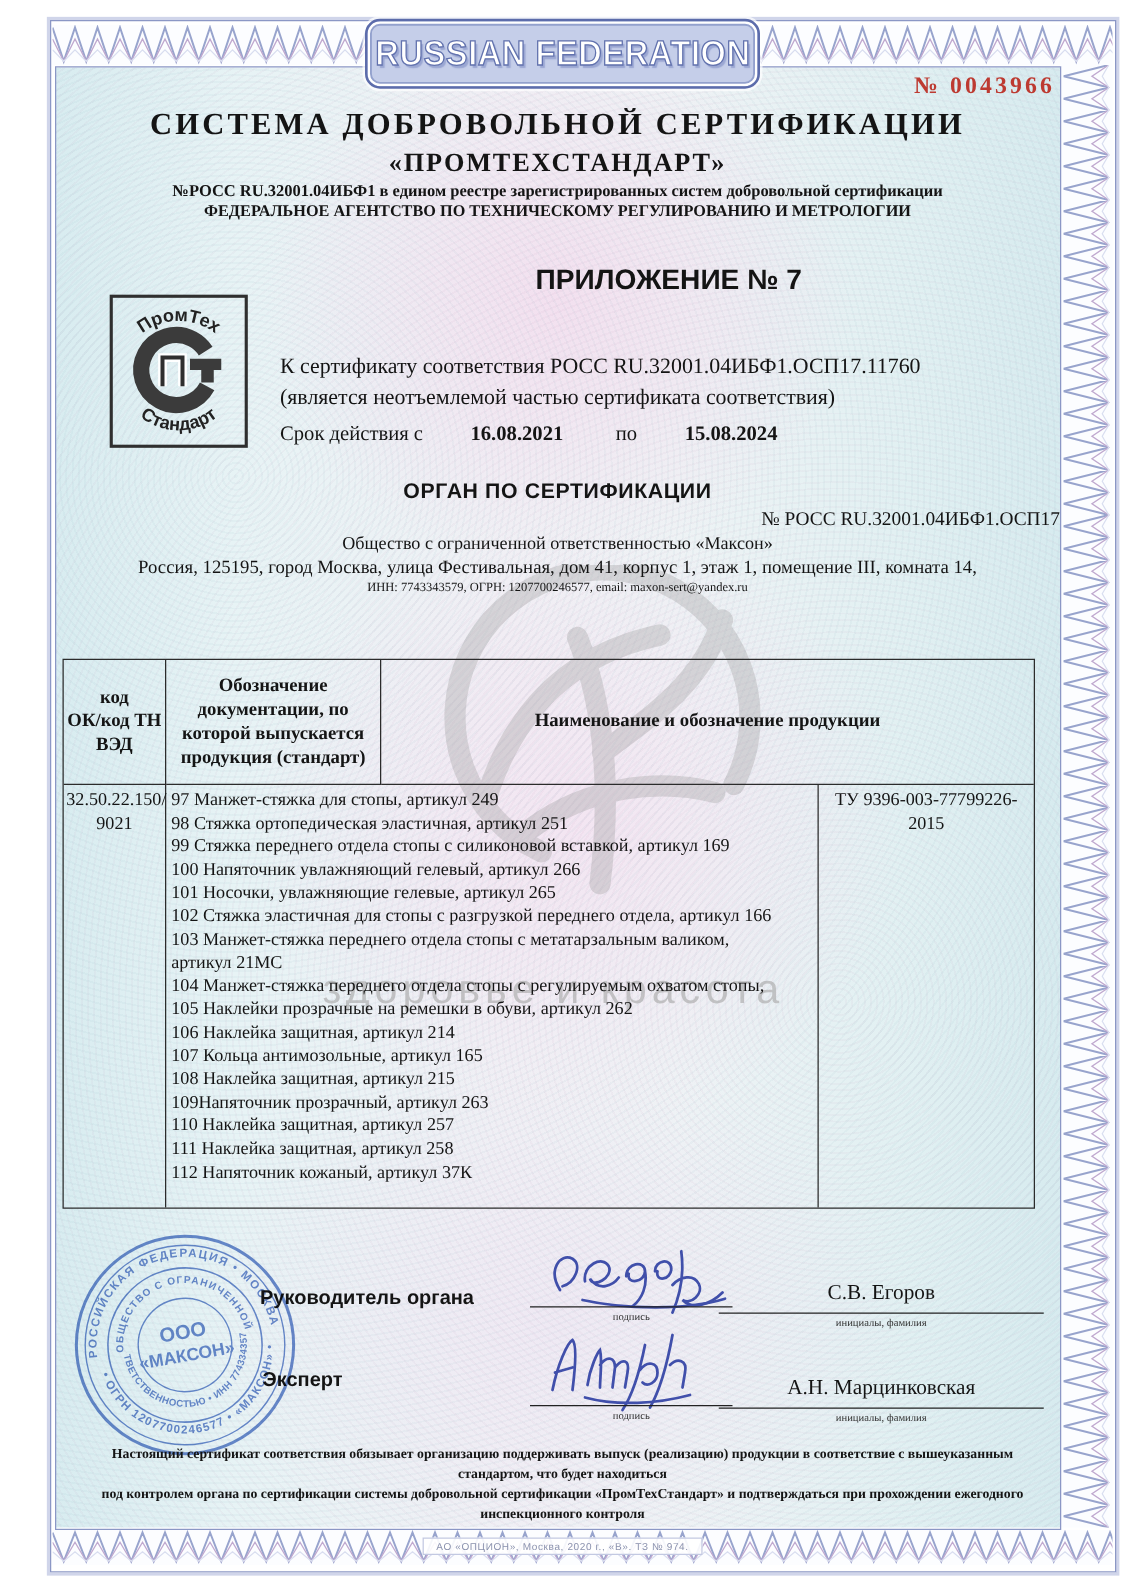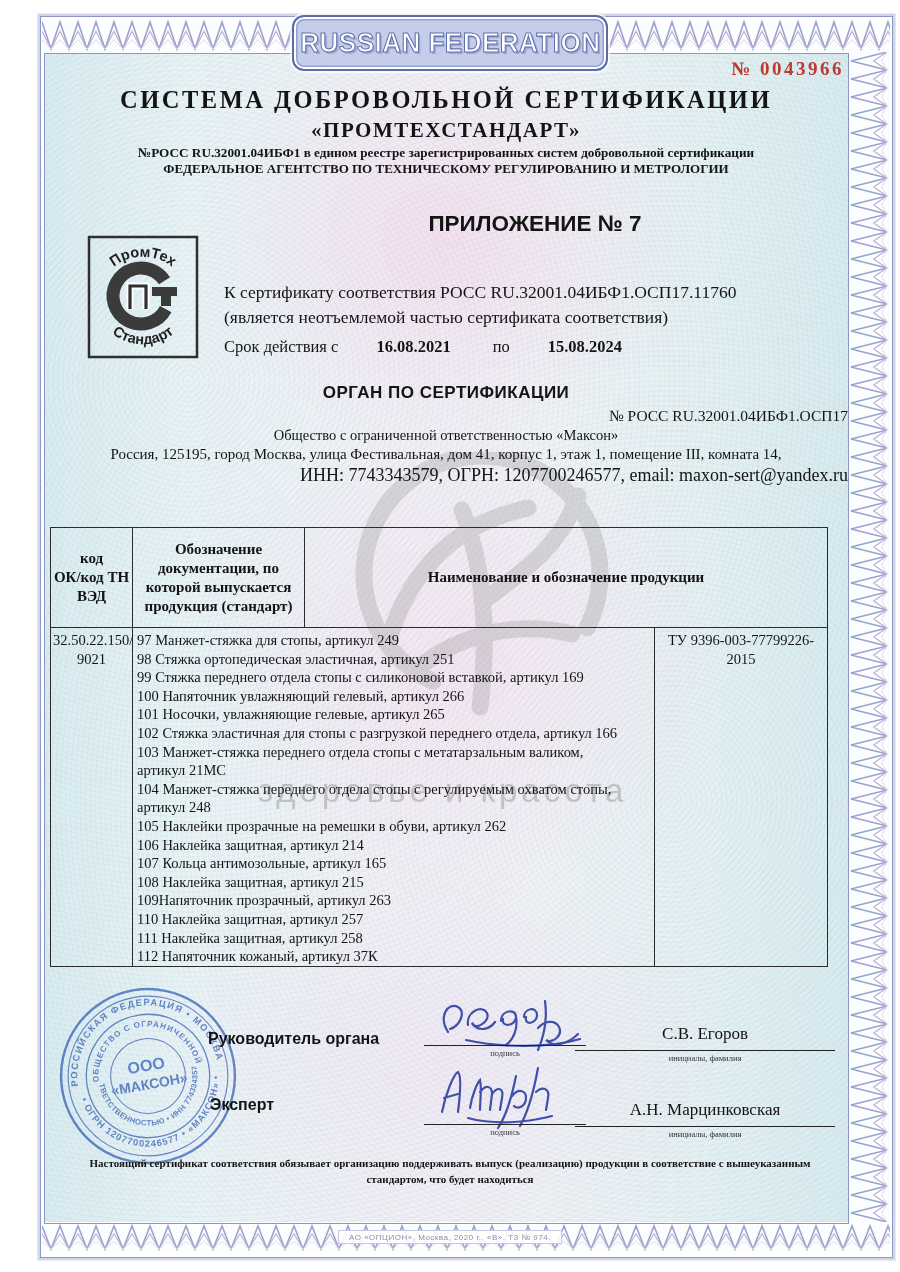--- a/index.html
+++ b/index.html
@@ -62,21 +62,21 @@
   .cert2{position:absolute;left:224px;top:307px;font-size:17.5px;}
   .validity{position:absolute;left:224px;top:337px;font-size:16.5px;}
   .validity b{margin-left:38px;} .validity .to{margin-left:42px;font-weight:normal;}
 
   
   .organ-title{top:383px;font-family:"Liberation Sans", sans-serif;font-weight:700;
       font-size:17px;letter-spacing:.5px;}
   .organ-number{top:407px;font-size:15.5px;text-align:right;}
   .organ-name{top:427px;font-size:14.5px;}
   .organ-address{top:446px;font-size:15px;}
-  .organ-contacts{top:465px;font-size:18px;text-align:right;}
+  .organ-contacts{top:465px;font-size:10px;}
   .list-title{top:500px;font-size:15.5px;font-weight:bold;}
 
   
   .ptable{position:absolute;left:50px;top:527px;width:776px;border:1.5px solid #2b2b2b;
       display:flex;flex-direction:column;background:transparent;}
   .trow{display:flex;}
   .tc{border-right:1.5px solid #2b2b2b;box-sizing:border-box;}
   .tc:last-child{border-right:none;}
   .c1{width:82px;} .c2{flex:1;} .c3{width:172px;}
   .thead .tc{border-bottom:1.5px solid #2b2b2b;display:flex;flex-direction:column;
@@ -213,21 +213,20 @@
 
         <div class="item-line">97 Манжет-стяжка для стопы, артикул 249</div>
             <div class="item-line">98 Стяжка ортопедическая эластичная, артикул 251</div>
             <div class="item-line">99 Стяжка переднего отдела стопы с силиконовой вставкой, артикул 169</div>
             <div class="item-line">100 Напяточник увлажняющий гелевый, артикул 266</div>
             <div class="item-line">101 Носочки, увлажняющие гелевые, артикул 265</div>
             <div class="item-line">102 Стяжка эластичная для стопы с разгрузкой переднего отдела, артикул 166</div>
             <div class="item-line">103 Манжет-стяжка переднего отдела стопы с метатарзальным валиком,</div>
             <div class="item-line">артикул 21МС</div>
             <div class="item-line">104 Манжет-стяжка переднего отдела стопы с регулируемым охватом стопы,</div>
-            <div class="item-line">артикул 248</div>
             <div class="item-line">105 Наклейки прозрачные на ремешки в обуви, артикул 262</div>
             <div class="item-line">106 Наклейка защитная, артикул 214</div>
             <div class="item-line">107 Кольца антимозольные, артикул 165</div>
             <div class="item-line">108 Наклейка защитная, артикул 215</div>
             <div class="item-line">109Напяточник прозрачный, артикул 263</div>
             <div class="item-line">110 Наклейка защитная, артикул 257</div>
             <div class="item-line">111 Наклейка защитная, артикул 258</div>
             <div class="item-line">112 Напяточник кожаный, артикул 37К</div>
           </div>
       </div>
@@ -286,16 +285,17 @@
     <text font-size="9.2" letter-spacing="1.4"><textPath href="#sp-o-top" startOffset="50%" text-anchor="middle">РОССИЙСКАЯ ФЕДЕРАЦИЯ • МОСКВА</textPath></text>
     <text font-size="9.2" letter-spacing="1"><textPath href="#sp-o-bot" startOffset="50%" text-anchor="middle">• ОГРН 1207700246577 • «МАКСОН» •</textPath></text>
     <text font-size="8" letter-spacing="1"><textPath href="#sp-i-top" startOffset="50%" text-anchor="middle">ОБЩЕСТВО С ОГРАНИЧЕННОЙ</textPath></text>
     <text font-size="7.6" letter-spacing=".4"><textPath href="#sp-i-bot" startOffset="50%" text-anchor="middle">ОТВЕТСТВЕННОСТЬЮ • ИНН 7743343579</textPath></text>
     <text x="95" y="90" text-anchor="middle" font-size="16">ООО</text>
     <text x="95" y="108" text-anchor="middle" font-size="14">«МАКСОН»</text>
   </svg>
 
   <div class="fineprint">
     <div>Настоящий сертификат соответствия обязывает организацию поддерживать выпуск (реализацию) продукции в соответствие с вышеуказанным стандартом, что будет находиться</div>
+    <div>под контролем органа по сертификации системы добровольной сертификации «ПромТехСтандарт» и подтверждаться при прохождении ежегодного инспекционного контроля</div>
   </div>
   <div class="credit">АО «ОПЦИОН», Москва, 2020 г., «В». ТЗ № 974.</div>
 
 </div>
 
 </body></html>

